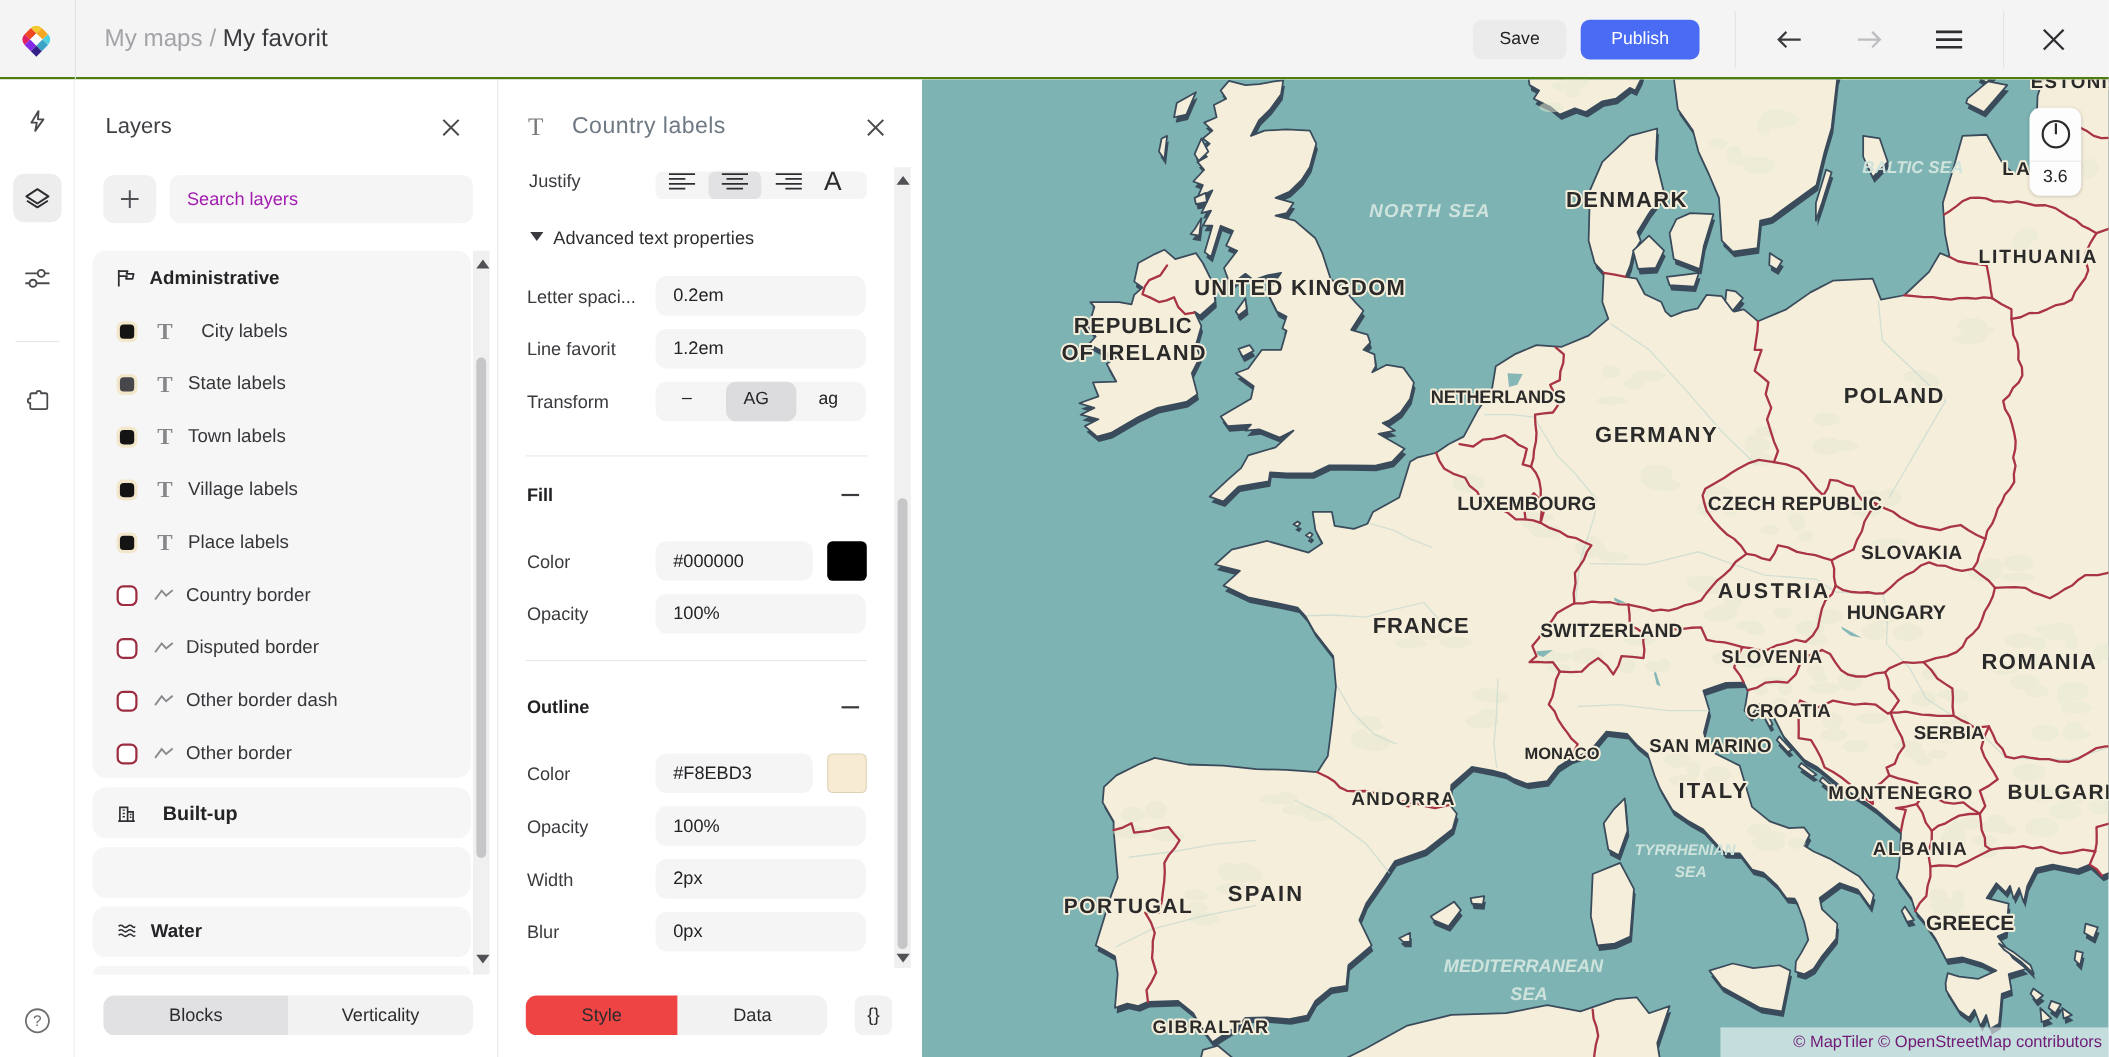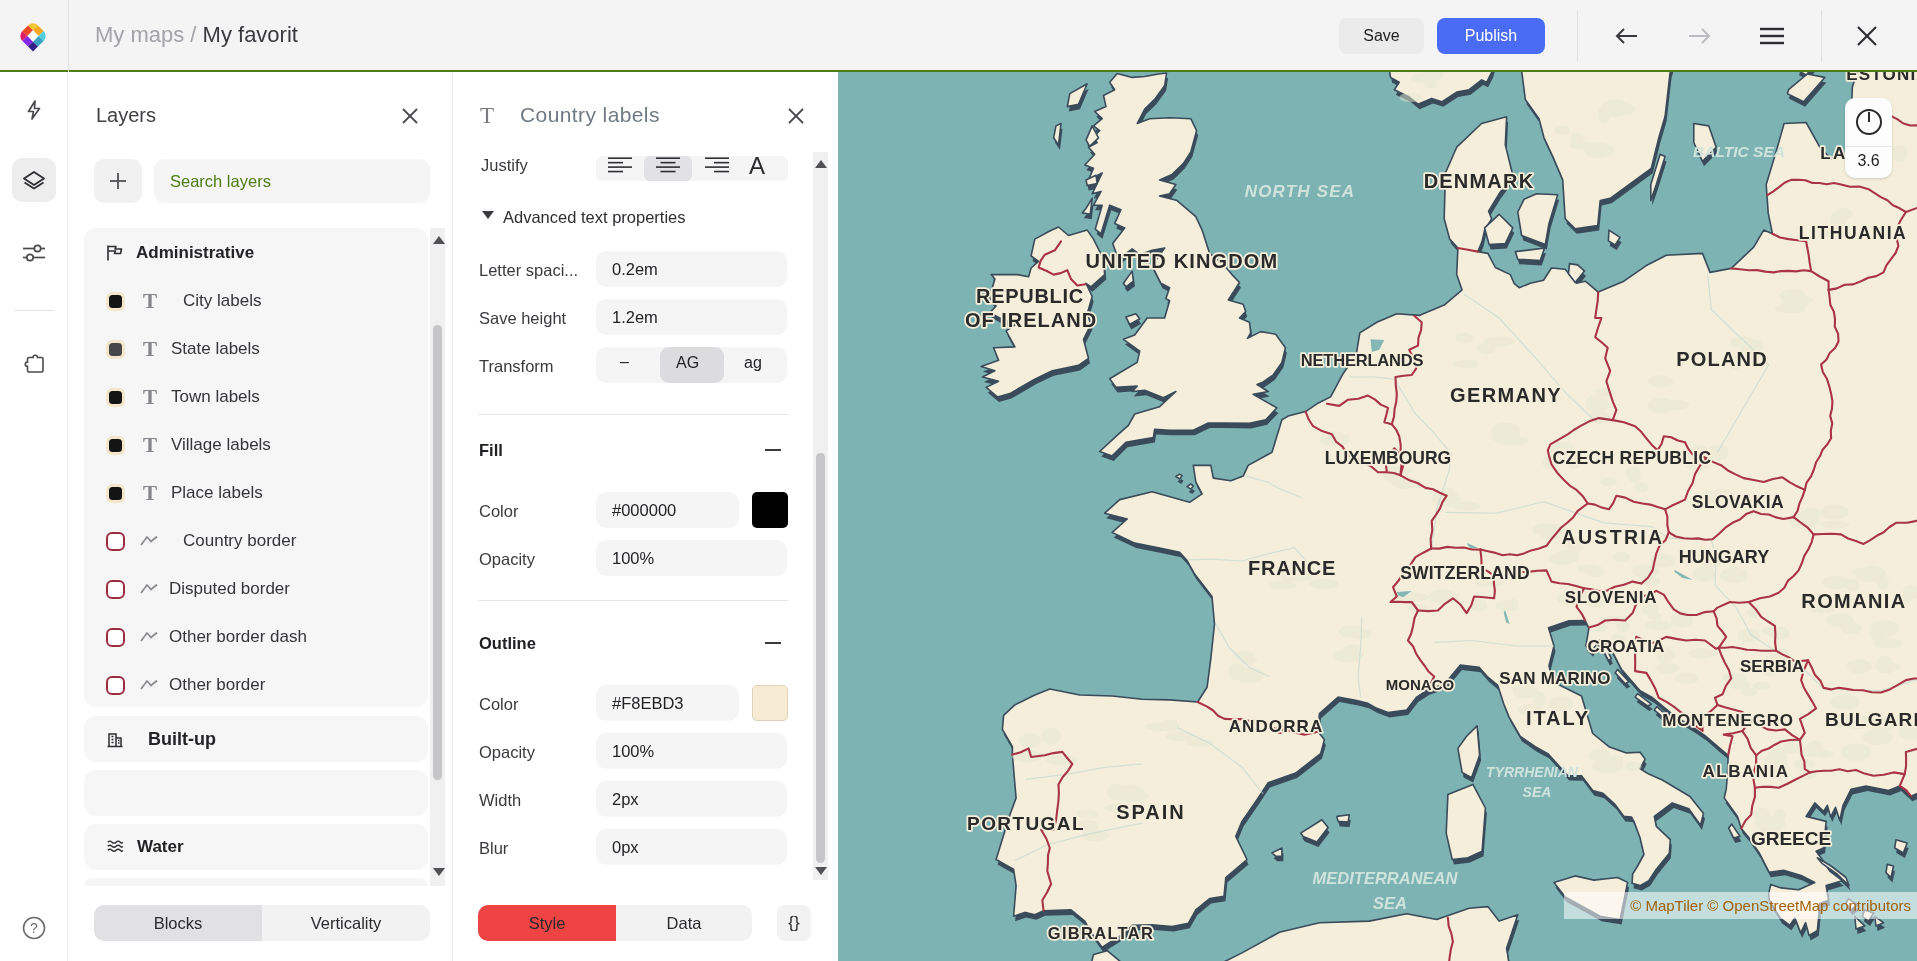--- a/index.html
+++ b/index.html
@@ -467,21 +467,21 @@
 </g>
 </svg>
     <div class="abs" style="left:1007px;top:26px;width:47px;height:80px;background:#fdfdfd;border-radius:10px;box-shadow:0 1px 3px rgba(0,0,0,0.15)">
       <div class="abs" style="left:0;top:47.5px;width:47px;height:1px;background:#e8e8ea"></div>
       <svg class="ic" width="30" height="30" viewBox="0 0 30 30" style="position:absolute;left:9px;top:9px">
         <circle cx="15" cy="15" r="12" fill="none" stroke="#2b2b2e" stroke-width="2"></circle>
         <line x1="15" y1="15" x2="15" y2="5" stroke="#2b2b2e" stroke-width="2"></line>
       </svg>
       <div class="abs" style="left:0;top:54px;width:47px;text-align:center;font-size:16px;color:#222">3.6</div>
     </div>
-    <div class="abs" style="left:726px;top:820px;width:353px;height:27px;background:rgba(255,255,255,0.55);font-size:15px;color:#a16207;display:flex;align-items:center;justify-content:flex-end;padding-right:6px">© MapTiler © OpenStreetMap contributors</div>
+    <div class="abs" style="left:726px;top:862px;width:353px;height:27px;background:rgba(255,255,255,0.55);font-size:15px;color:#701a75;display:flex;align-items:center;justify-content:flex-end;padding-right:6px">© MapTiler © OpenStreetMap contributors</div>
   </div>
 <div id="topbar">
     <div id="logo">
       <div style="background:#f2ca30;border-radius:7px 0 0 0"></div>
       <div style="background:#f6a71f;"></div>
       <div style="background:#4fd0e0;border-radius:0 7px 0 0"></div>
       <div style="background:#ef4823;"></div>
       <div style="background:#ffffff;"></div>
       <div style="background:#3ca3c6;"></div>
       <div style="background:#e01f63;border-radius:0 0 0 7px"></div>
@@ -551,21 +551,21 @@
         <line x1="2" y1="2" x2="16" y2="16" stroke="#4a4a4e" stroke-width="1.8"></line>
         <line x1="16" y1="2" x2="2" y2="16" stroke="#4a4a4e" stroke-width="1.8"></line>
       </svg>
     </div>
     <div class="abs" style="left:26px;top:87px;width:48px;height:44px;background:#f1f1f2;border-radius:10px">
       <svg class="ic" width="18" height="18" viewBox="0 0 18 18" style="position:absolute;left:15px;top:13px">
         <line x1="9" y1="1" x2="9" y2="17" stroke="#515155" stroke-width="1.8"></line>
         <line x1="1" y1="9" x2="17" y2="9" stroke="#515155" stroke-width="1.8"></line>
       </svg>
     </div>
-    <div class="inp" style="left:86px;top:87px;width:276px;height:44px;color:#4d7c0f;font-size:16.5px">Search layers</div>
+    <div class="inp" style="left:86px;top:87px;width:276px;height:44px;color:#a21caf;font-size:16.5px">Search layers</div>
     <div class="grp" style="top:156px;height:479px"></div>
     <div class="row" style="left:16px;top:157px;width:344px;height:48px">
       <span style="width:21px;margin-left:21px">
         <svg class="ic" width="20" height="18" viewBox="0 0 20 18" style="">
           <path d="M3 1.5 V16.5 M3 2.5 H11 L10 5 H16.5 L15.5 9.5 H9.5 L10.5 7 H3" fill="none" stroke="#2e2e32" stroke-width="1.6" stroke-linejoin="round"></path>
         </svg>
       </span>
       <b style="margin-left:10px;font-size:17px;color:#242427">Administrative</b>
     </div>
     <div class="row" style="left:16px;top:205px;width:344px;height:48px">
@@ -603,21 +603,21 @@
       <span class="ticon" style="margin-left:17px;width:16px;text-align:center">T</span>
       <span style="margin-left:13px">Place labels</span>
     </div>
     <div class="row" style="left:16px;top:445px;width:344px;height:48px">
       <span class="cbx" style="margin-left:22px;background:#fff;border:2.5px solid #9c2d40;width:19px;height:19px"></span>
       <span style="margin-left:14px;width:20px">
         <svg class="ic" width="20" height="14" viewBox="0 0 20 14" style="">
           <path d="M2 11 L8 3 L12 7.5 L18 2.5" fill="none" stroke="#8a8a8e" stroke-width="1.7"></path>
         </svg>
       </span>
-      <span style="margin-left:24px">Country border</span>
+      <span style="margin-left:10px">Country border</span>
     </div>
     <div class="row" style="left:16px;top:493px;width:344px;height:48px">
       <span class="cbx" style="margin-left:22px;background:#fff;border:2.5px solid #9c2d40;width:19px;height:19px"></span>
       <span style="margin-left:14px;width:20px">
         <svg class="ic" width="20" height="14" viewBox="0 0 20 14" style="">
           <path d="M2 11 L8 3 L12 7.5 L18 2.5" fill="none" stroke="#8a8a8e" stroke-width="1.7"></path>
         </svg>
       </span>
       <span style="margin-left:10px">Disputed border</span>
     </div>
@@ -701,21 +701,21 @@
         <line x1="9" y1="5.65" x2="24" y2="5.65" stroke="#2e2e32" stroke-width="1.6"></line>
         <line x1="0" y1="10.100000000000001" x2="24" y2="10.100000000000001" stroke="#2e2e32" stroke-width="1.6"></line>
         <line x1="9" y1="14.55" x2="24" y2="14.55" stroke="#2e2e32" stroke-width="1.6"></line>
       </svg>
     </div>
     <div class="abs" style="left:295px;top:80px;font-size:24px;font-weight:400;color:#2b2b2e">A</div>
     <div class="abs" style="left:28px;top:139px;width:0;height:0;border-left:6px solid transparent;border-right:6px solid transparent;border-top:8px solid #3a3a3e"></div>
     <div class="abs" style="left:49px;top:136px;font-size:16.5px;color:#2e2e31">Advanced text properties</div>
     <div class="lab" style="left:25px;top:189px">Letter spaci...</div>
     <div class="inp" style="left:142px;top:179px;width:191px;height:36px">0.2em</div>
-    <div class="lab" style="left:25px;top:237px">Save height</div>
+    <div class="lab" style="left:25px;top:237px">Line favorit</div>
     <div class="inp" style="left:142px;top:227px;width:191px;height:36px">1.2em</div>
     <div class="lab" style="left:25px;top:285px">Transform</div>
     <div class="abs" style="left:142px;top:275px;width:191px;height:36px;background:#f5f5f6;border-radius:10px"></div>
     <div class="abs" style="left:206px;top:275px;width:64px;height:36px;background:#dcdcde;border-radius:9px"></div>
     <div class="abs" style="left:166px;top:281px;font-size:16px;color:#232326">–</div>
     <div class="abs" style="left:222px;top:282px;font-size:16px;color:#232326">AG</div>
     <div class="abs" style="left:290px;top:282px;font-size:16px;color:#232326">ag</div>
     <div class="hr2" style="top:342px"></div>
     <div class="sec" style="left:25px;top:369px">Fill</div>
     <div class="abs" style="left:311px;top:377px;width:16px;height:2px;background:#3a3a3e"></div>

